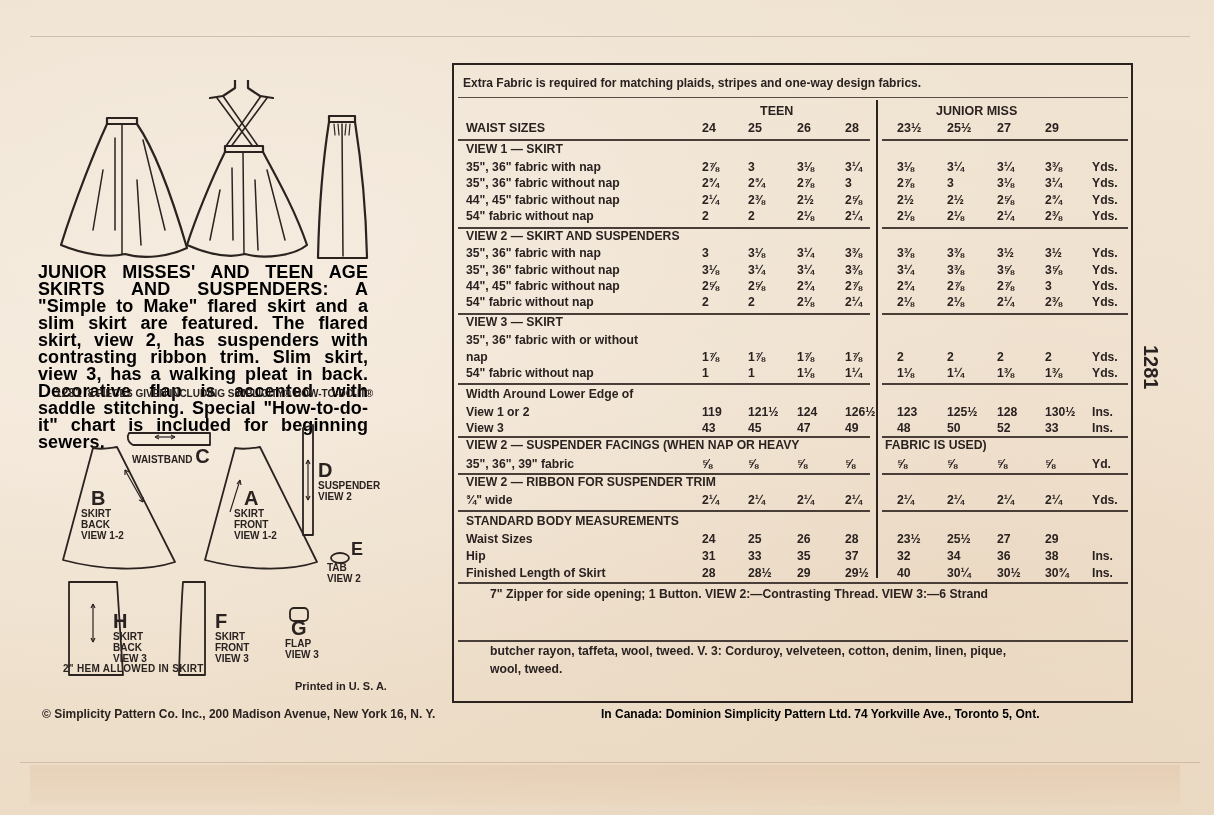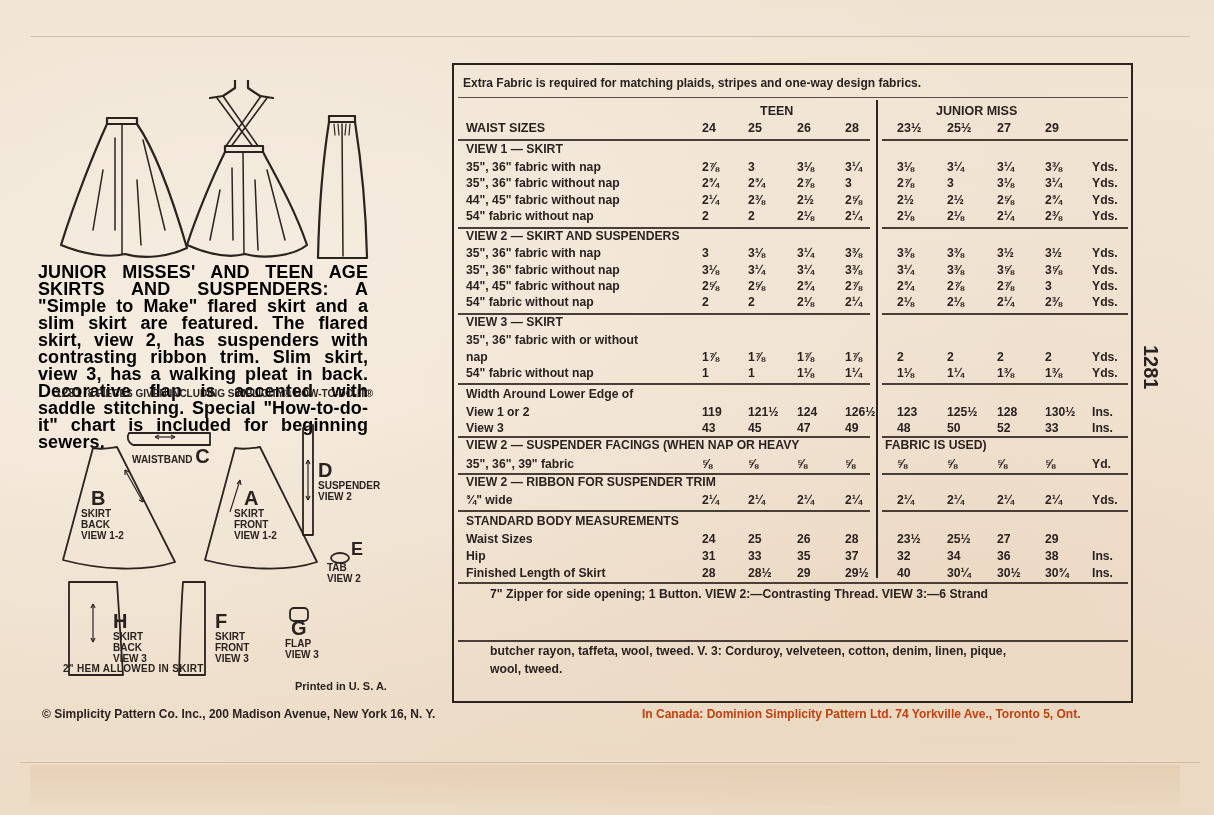--- a/index.html
+++ b/index.html
@@ -62,21 +62,21 @@
   .hrule-full { position: absolute; left: 458px; width: 670px; height: 1.5px; background: #4a3f38; }
 
   .para { position: absolute; left: 466px; width: 660px; font-size: 12.2px; line-height: 17.5px; font-weight: bold; color: #2a2220; }
   .para .indent { display: block; padding-left: 24px; }
 
   .side-num {
     position: absolute; left: 1136px; top: 345px; font-size: 20px; font-weight: 900; color: #2a2220;
     transform: rotate(90deg); transform-origin: left top; width: 80px; margin-left: 26px;
   }
   .footer-l { position: absolute; left: 42px; top: 707px; font-size: 12px; font-weight: bold; color: #2a2220; }
-  .footer-r { position: absolute; left: 601px; top: 707px; font-size: 12px; font-weight: bold; color: #c2410c; margin-left: 41px; }
+  .footer-r { position: absolute; left: 601px; top: 707px; font-size: 12px; font-weight: bold; color: #000000; }
 </style>
 </head>
 <body>
 
 <div class="fold-top"></div>
 <div class="fold-bottom"></div>
 <div class="stain-band"></div>
 
 <svg class="illus" viewBox="0 0 330 185" fill="none" stroke="#2b2320" stroke-width="2.2" stroke-linejoin="round" stroke-linecap="round">
 

